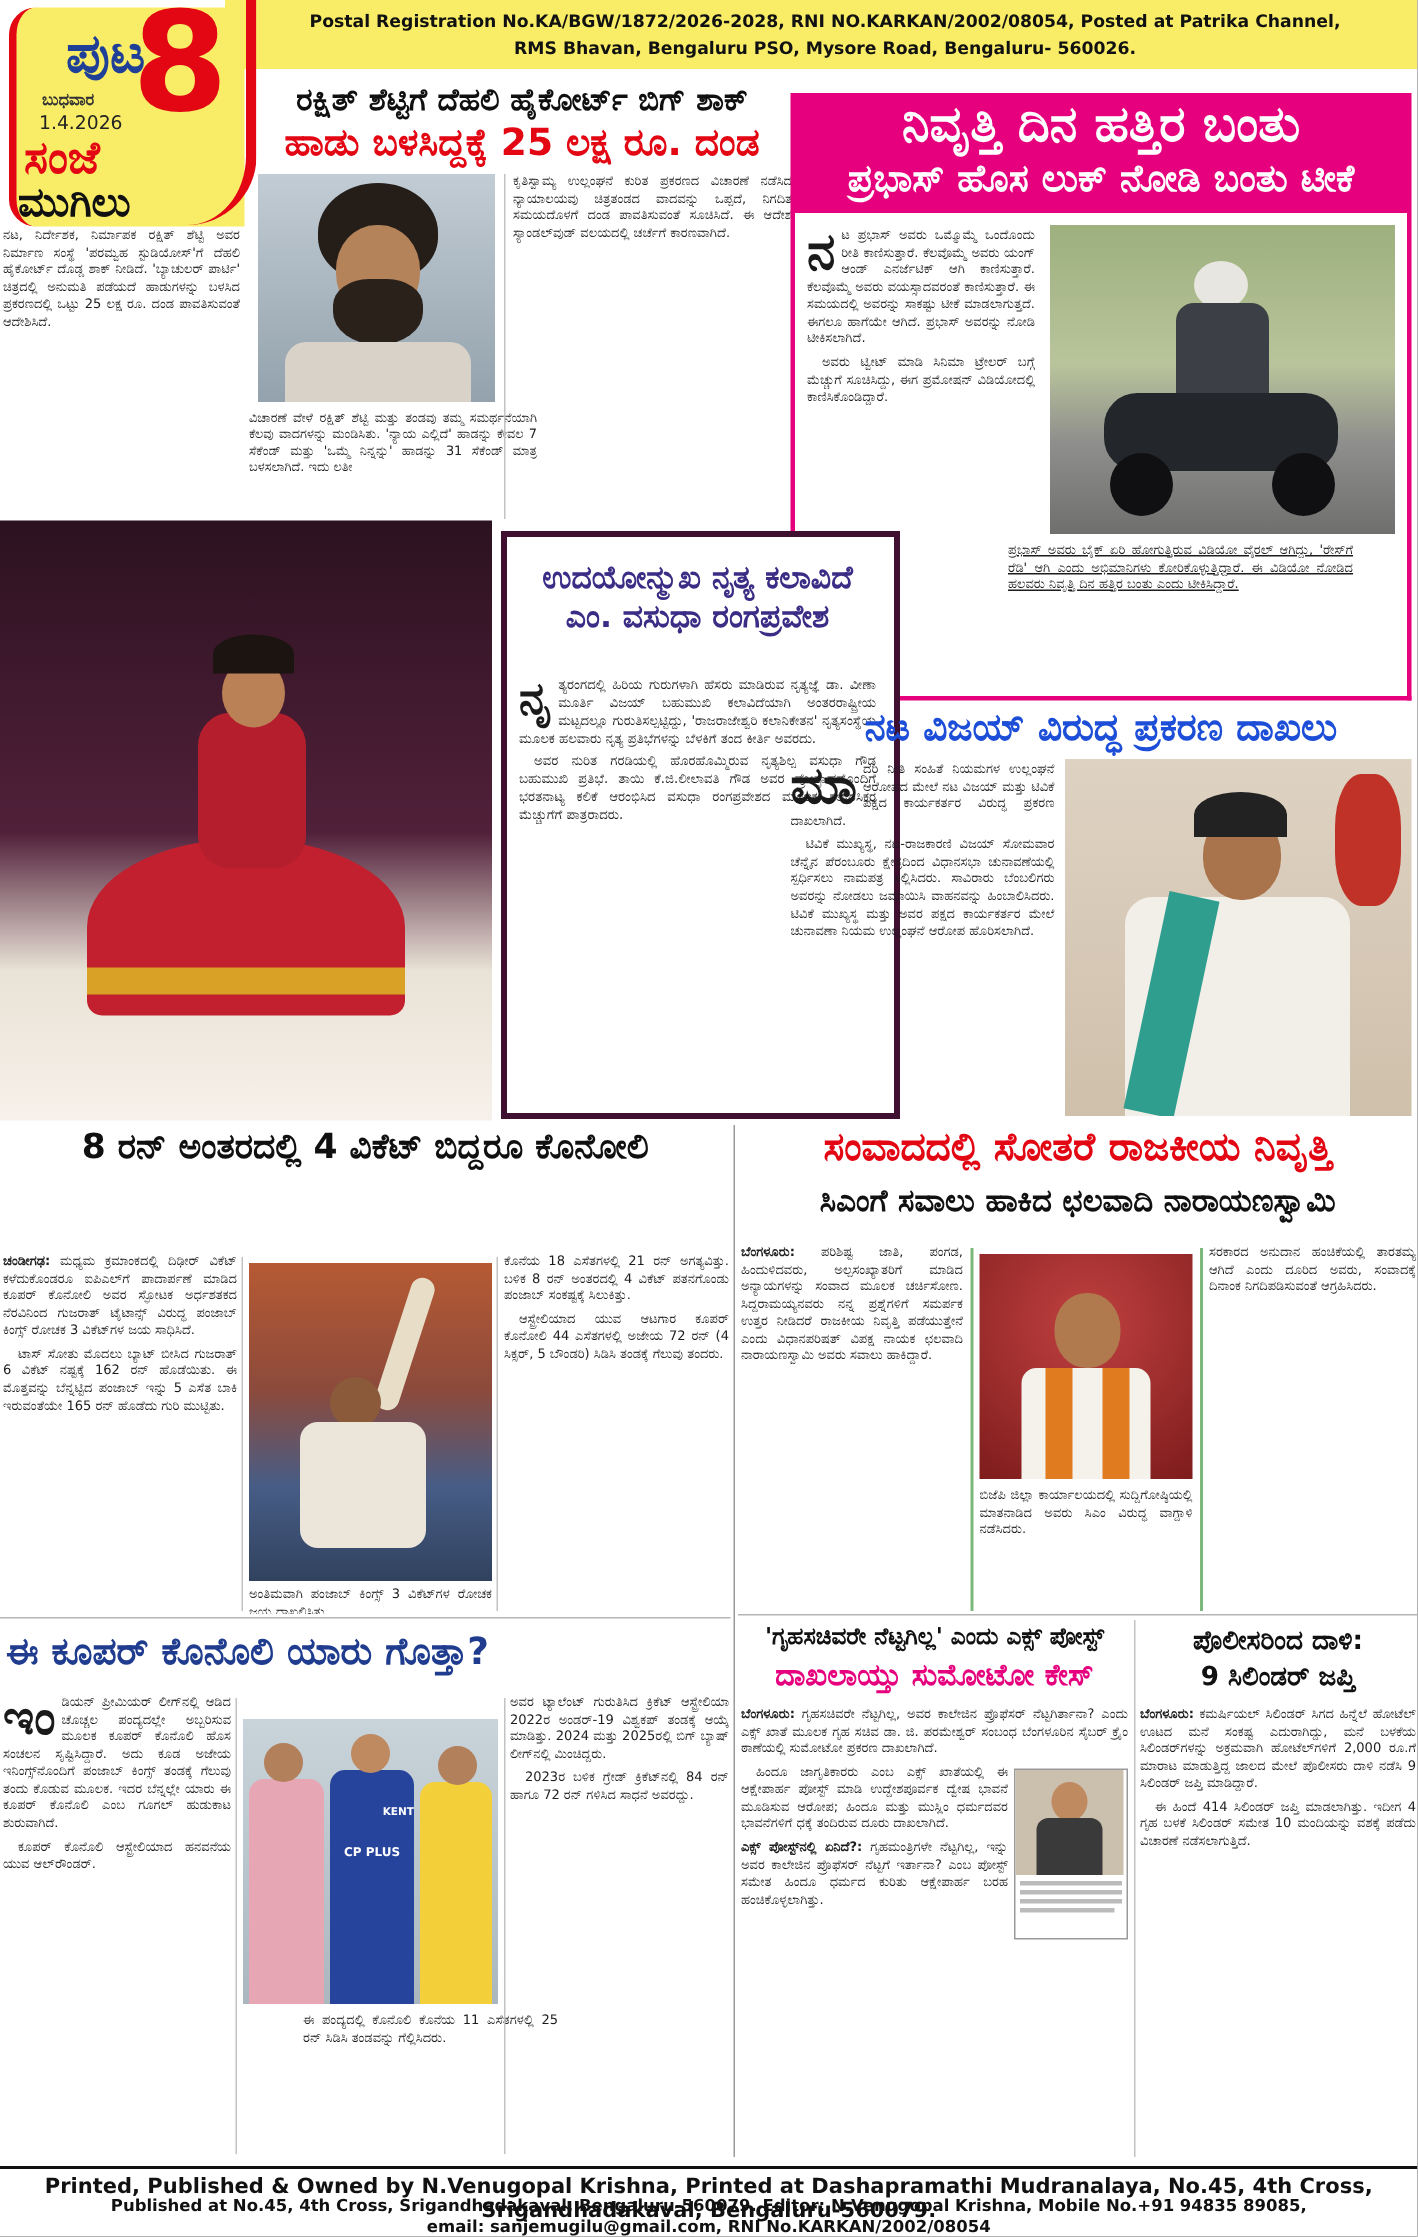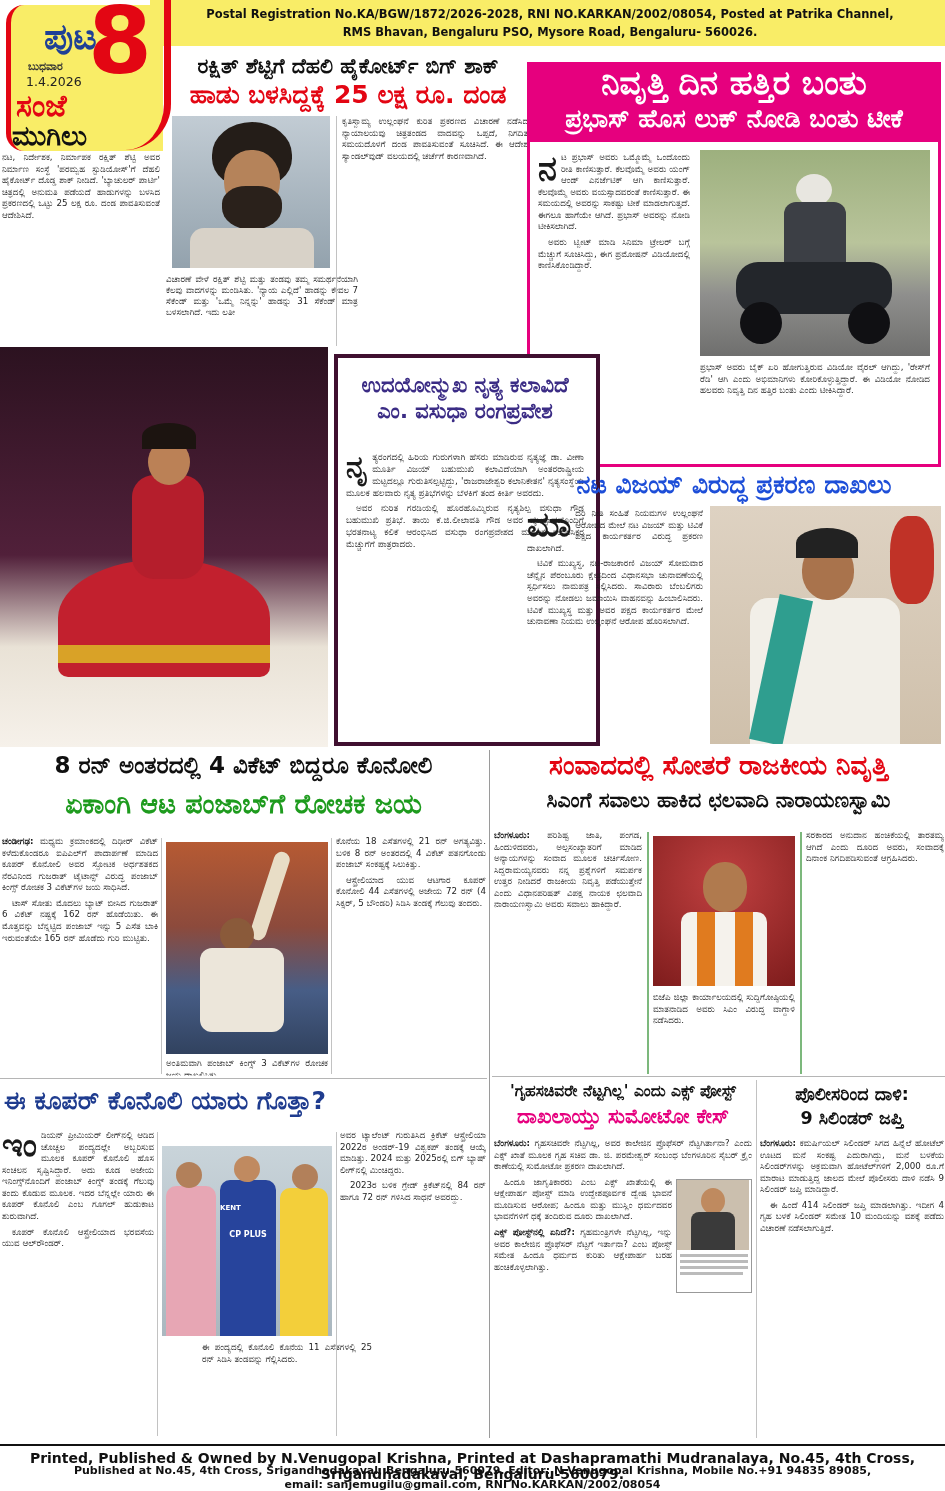--- a/index.html
+++ b/index.html
@@ -67,21 +67,21 @@
     <p>ಅವರು ಟ್ವೀಟ್ ಮಾಡಿ ಸಿನಿಮಾ ಟ್ರೇಲರ್ ಬಗ್ಗೆ ಮೆಚ್ಚುಗೆ ಸೂಚಿಸಿದ್ದು, ಈಗ ಪ್ರಮೋಷನ್ ವಿಡಿಯೋದಲ್ಲಿ ಕಾಣಿಸಿಕೊಂಡಿದ್ದಾರೆ.</p>
   </div>
 
   <div class="photo" style="left:700px;top:150px;width:230px;height:206px;background:linear-gradient(180deg,#9db07e 0%,#b9c49b 45%,#8f8f8d 70%,#6f6f6e 100%);">
     <div class="ph" style="left:96px;top:24px;width:36px;height:32px;border-radius:50%;background:#e8e6e0;"></div>
     <div class="ph" style="left:84px;top:52px;width:62px;height:72px;border-radius:12px;background:#3c3f45;"></div>
     <div class="ph" style="left:36px;top:112px;width:156px;height:52px;border-radius:22px;background:#23262b;"></div>
     <div class="ph" style="left:40px;top:152px;width:42px;height:42px;border-radius:50%;background:#101013;"></div>
     <div class="ph" style="left:148px;top:152px;width:42px;height:42px;border-radius:50%;background:#101013;"></div>
   </div>
-  <div class="abs bt" style="left:700px;top:362px;width:230px;height:94px;">
+  <div class="abs bt" style="left:672px;top:362px;width:230px;height:94px;text-decoration:underline;">
       <p class="noind">ಪ್ರಭಾಸ್ ಅವರು ಬೈಕ್ ಏರಿ ಹೋಗುತ್ತಿರುವ ವಿಡಿಯೋ ವೈರಲ್ ಆಗಿದ್ದು, 'ರೇಸ್‌ಗೆ ರೆಡಿ' ಆಗಿ ಎಂದು ಅಭಿಮಾನಿಗಳು ಕೋರಿಕೊಳ್ಳುತ್ತಿದ್ದಾರೆ. ಈ ವಿಡಿಯೋ ನೋಡಿದ ಹಲವರು ನಿವೃತ್ತಿ ದಿನ ಹತ್ತಿರ ಬಂತು ಎಂದು ಟೀಕಿಸಿದ್ದಾರೆ.</p>
     </div>
 
   <div class="photo" style="left:0;top:347px;width:328px;height:400px;background:linear-gradient(180deg,#2c1220 0%,#51203a 52%,#e9e2d6 75%,#f6f1ea 100%);">
     <div class="ph" style="left:58px;top:212px;width:212px;height:118px;border-radius:50% 50% 10px 10px;background:#c2202e;"></div>
     <div class="ph" style="left:58px;top:298px;width:212px;height:18px;background:#d9a227;"></div>
     <div class="ph" style="left:132px;top:128px;width:72px;height:104px;border-radius:22px;background:#b51e2c;"></div>
     <div class="ph" style="left:148px;top:92px;width:42px;height:46px;border-radius:50%;background:#bb8156;"></div>
     <div class="ph" style="left:142px;top:76px;width:54px;height:26px;border-radius:50% 50% 0 0;background:#1c1410;"></div>
   </div>
@@ -100,21 +100,20 @@
   </div>
   <div class="photo" style="left:710px;top:506px;width:231px;height:238px;background:linear-gradient(180deg,#ded2c2,#cfc0ab);">
     <div class="ph" style="left:40px;top:92px;width:150px;height:146px;border-radius:18px 18px 0 0;background:#f2efe8;"></div>
     <div class="ph" style="left:54px;top:90px;width:34px;height:148px;background:#2f9e8f;transform:rotate(12deg);"></div>
     <div class="ph" style="left:92px;top:36px;width:52px;height:58px;border-radius:48%;background:#a9734c;"></div>
     <div class="ph" style="left:86px;top:22px;width:62px;height:30px;border-radius:50% 50% 0 0;background:#222;"></div>
     <div class="ph" style="left:180px;top:10px;width:44px;height:88px;border-radius:40%;background:#c03227;"></div>
   </div>
 
   <div class="abs hl" style="left:0;top:752px;width:487px;font-size:23px;color:#101010;">8 ರನ್ ಅಂತರದಲ್ಲಿ 4 ವಿಕೆಟ್ ಬಿದ್ದರೂ ಕೊನೋಲಿ</div>
-  <div class="abs hl" style="left:0;top:788px;width:487px;font-size:27px;color:#1e9b1e;">ಏಕಾಂಗಿ ಆಟ ಪಂಜಾಬ್‌ಗೆ ರೋಚಕ ಜಯ</div>
 
   <div class="abs bt" style="left:2px;top:836px;width:156px;height:238px;">
     <p class="noind"><span class="dl">ಚಂಡೀಗಢ:</span> <span>ಮಧ್ಯಮ ಕ್ರಮಾಂಕದಲ್ಲಿ ದಿಢೀರ್ ವಿಕೆಟ್ ಕಳೆದುಕೊಂಡರೂ ಐಪಿಎಲ್‌ಗೆ ಪಾದಾರ್ಪಣೆ ಮಾಡಿದ ಕೂಪರ್ ಕೊನೋಲಿ ಅವರ ಸ್ಫೋಟಕ ಅರ್ಧಶತಕದ ನೆರವಿನಿಂದ ಗುಜರಾತ್ ಟೈಟಾನ್ಸ್ ವಿರುದ್ಧ ಪಂಜಾಬ್ ಕಿಂಗ್ಸ್ ರೋಚಕ 3 ವಿಕೆಟ್‌ಗಳ ಜಯ ಸಾಧಿಸಿದೆ.</span></p>
     <p>ಟಾಸ್ ಸೋತು ಮೊದಲು ಬ್ಯಾಟ್ ಬೀಸಿದ ಗುಜರಾತ್ 6 ವಿಕೆಟ್ ನಷ್ಟಕ್ಕೆ 162 ರನ್ ಹೊಡೆಯಿತು. ಈ ಮೊತ್ತವನ್ನು ಬೆನ್ನಟ್ಟಿದ ಪಂಜಾಬ್ ಇನ್ನು 5 ಎಸೆತ ಬಾಕಿ ಇರುವಂತೆಯೇ 165 ರನ್ ಹೊಡೆದು ಗುರಿ ಮುಟ್ಟಿತು.</p>
   </div>
   <div class="vline" style="left:161px;top:838px;height:236px;"></div>
 
   <div class="photo" style="left:166px;top:842px;width:162px;height:212px;background:linear-gradient(180deg,#b65a33 0%,#8c4a3c 40%,#475d86 70%,#31425f 100%);">
     <div class="ph" style="left:96px;top:8px;width:16px;height:92px;border-radius:8px;background:#e8ddc6;transform:rotate(18deg);"></div>
     <div class="ph" style="left:54px;top:76px;width:34px;height:34px;border-radius:50%;background:#8a5a3a;"></div>
@@ -154,30 +153,30 @@
     </div>
 
   <div class="vline" style="left:489px;top:750px;height:688px;background:#9a9a9a;"></div>
   <div class="hline" style="left:0;top:1078px;width:487px;"></div>
   <div class="hline" style="left:492px;top:1076px;width:453px;"></div>
 
   <div class="abs" style="left:4px;top:1086px;width:460px;font-size:25px;font-weight:700;color:#1f3c8f;">ಈ ಕೂಪರ್ ಕೊನೊಲಿ ಯಾರು ಗೊತ್ತಾ?</div>
 
   <div class="abs bt" style="left:2px;top:1130px;width:152px;height:306px;">
     <p class="noind"><span class="dc" style="font-size:32px;">ಇಂ</span><span>ಡಿಯನ್ ಪ್ರೀಮಿಯರ್ ಲೀಗ್‌ನಲ್ಲಿ ಆಡಿದ ಚೊಚ್ಚಲ ಪಂದ್ಯದಲ್ಲೇ ಅಬ್ಬರಿಸುವ ಮೂಲಕ ಕೂಪರ್ ಕೊನೊಲಿ ಹೊಸ ಸಂಚಲನ ಸೃಷ್ಟಿಸಿದ್ದಾರೆ. ಅದು ಕೂಡ ಅಜೇಯ ಇನಿಂಗ್ಸ್‌ನೊಂದಿಗೆ ಪಂಜಾಬ್ ಕಿಂಗ್ಸ್ ತಂಡಕ್ಕೆ ಗೆಲುವು ತಂದು ಕೊಡುವ ಮೂಲಕ. ಇದರ ಬೆನ್ನಲ್ಲೇ ಯಾರು ಈ ಕೂಪರ್ ಕೊನೊಲಿ ಎಂಬ ಗೂಗಲ್ ಹುಡುಕಾಟ ಶುರುವಾಗಿದೆ.</span></p>
-    <p>ಕೂಪರ್ ಕೊನೊಲಿ ಆಸ್ಟ್ರೇಲಿಯಾದ ಭರವಸೆಯ ಯುವ ಆಲ್‌ರೌಂಡರ್.</p>
+    <p>ಕೂಪರ್ ಕೊನೊಲಿ ಆಸ್ಟ್ರೇಲಿಯಾದ ಹನವನೆಯ ಯುವ ಆಲ್‌ರೌಂಡರ್.</p>
   </div>
   <div class="vline" style="left:157px;top:1132px;height:304px;"></div>
 
   <div class="photo" style="left:162px;top:1146px;width:170px;height:190px;background:linear-gradient(180deg,#c9d4da,#aab7bf);">
     <div class="ph" style="left:4px;top:40px;width:50px;height:150px;border-radius:10px 10px 0 0;background:#e7a6b4;"></div>
     <div class="ph" style="left:14px;top:16px;width:26px;height:26px;border-radius:50%;background:#b2805a;"></div>
     <div class="ph" style="left:58px;top:34px;width:56px;height:156px;border-radius:10px 10px 0 0;background:#27449c;"></div>
     <div class="ph" style="left:72px;top:10px;width:26px;height:26px;border-radius:50%;background:#c08a60;"></div>
-    <div class="ph" style="left:58px;top:58px;width:56px;text-align:left;font-size:7px;font-weight:700;color:#fff;">KENT</div>
+    <div class="ph" style="left:58px;top:58px;width:56px;text-align:right;font-size:7px;font-weight:700;color:#fff;">KENT</div>
     <div class="ph" style="left:58px;top:84px;width:56px;text-align:center;font-size:8px;font-weight:700;color:#fff;">CP PLUS</div>
     <div class="ph" style="left:118px;top:42px;width:48px;height:148px;border-radius:10px 10px 0 0;background:#f3cf3a;"></div>
     <div class="ph" style="left:130px;top:18px;width:26px;height:26px;border-radius:50%;background:#b2805a;"></div>
   </div>
   <div class="abs bt" style="left:162px;top:1342px;width:170px;height:94px;margin-left:40px;">
       <p class="noind">ಈ ಪಂದ್ಯದಲ್ಲಿ ಕೊನೊಲಿ ಕೊನೆಯ 11 ಎಸೆತಗಳಲ್ಲಿ 25 ರನ್ ಸಿಡಿಸಿ ತಂಡವನ್ನು ಗೆಲ್ಲಿಸಿದರು.</p>
     </div>
   <div class="vline" style="left:336px;top:1132px;height:304px;"></div>
 
   <div class="abs bt" style="left:340px;top:1130px;width:146px;height:306px;">

